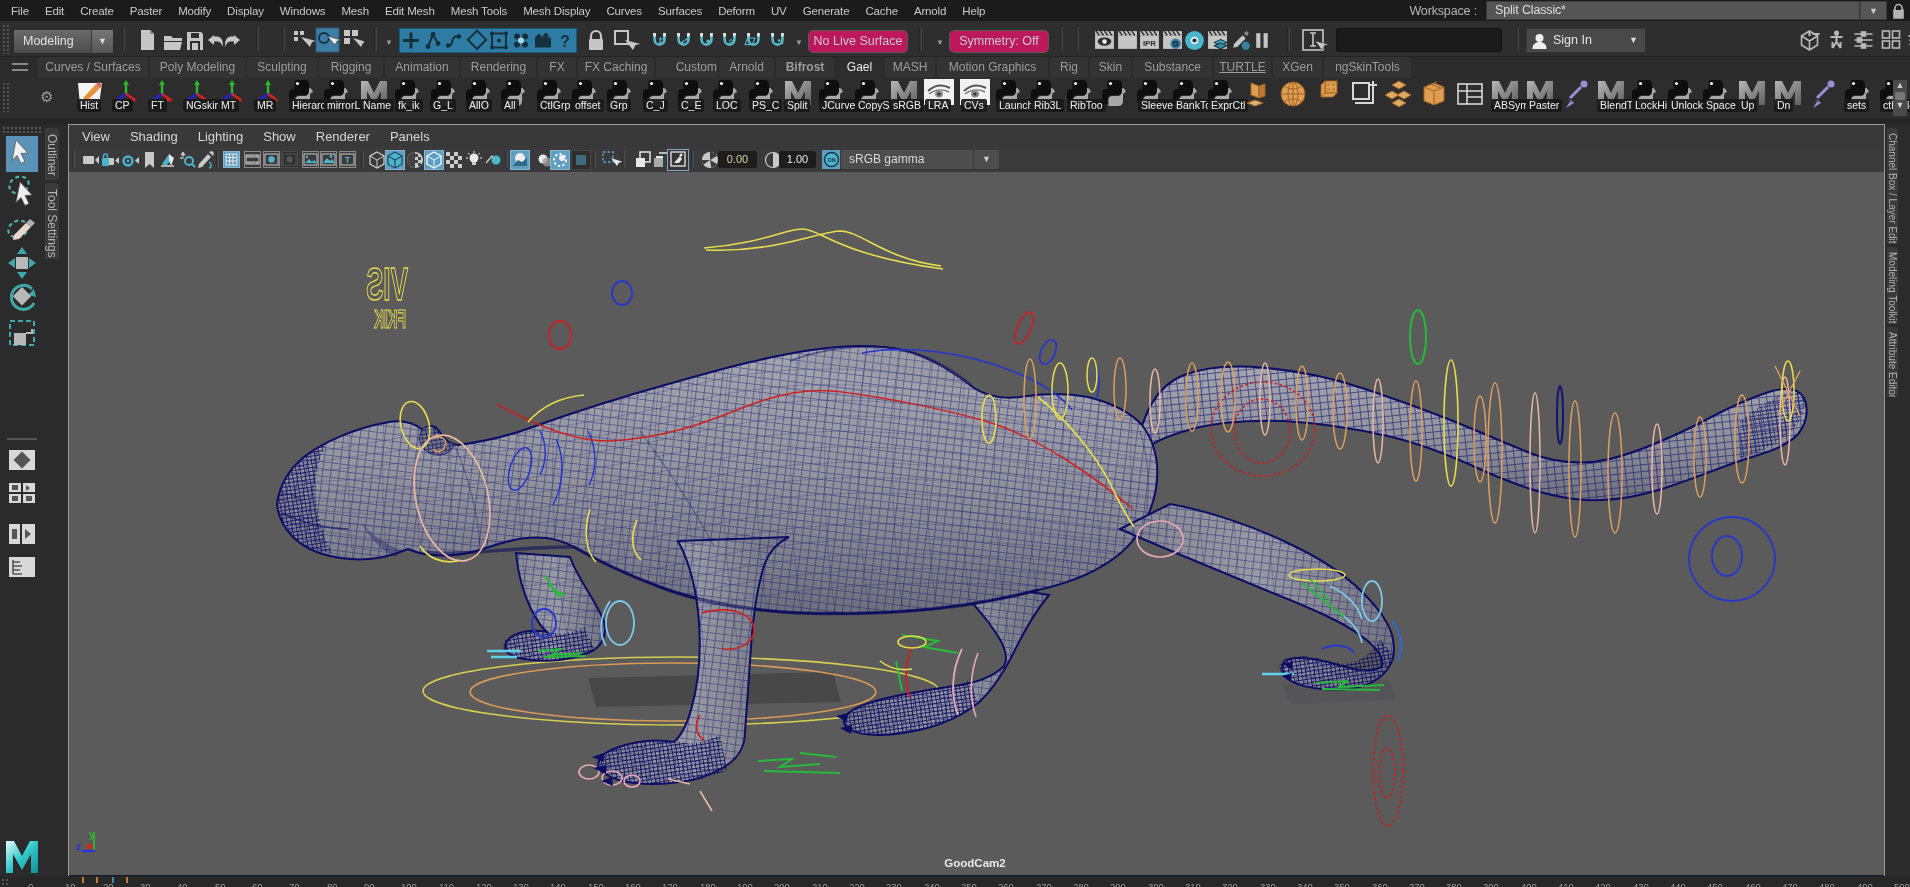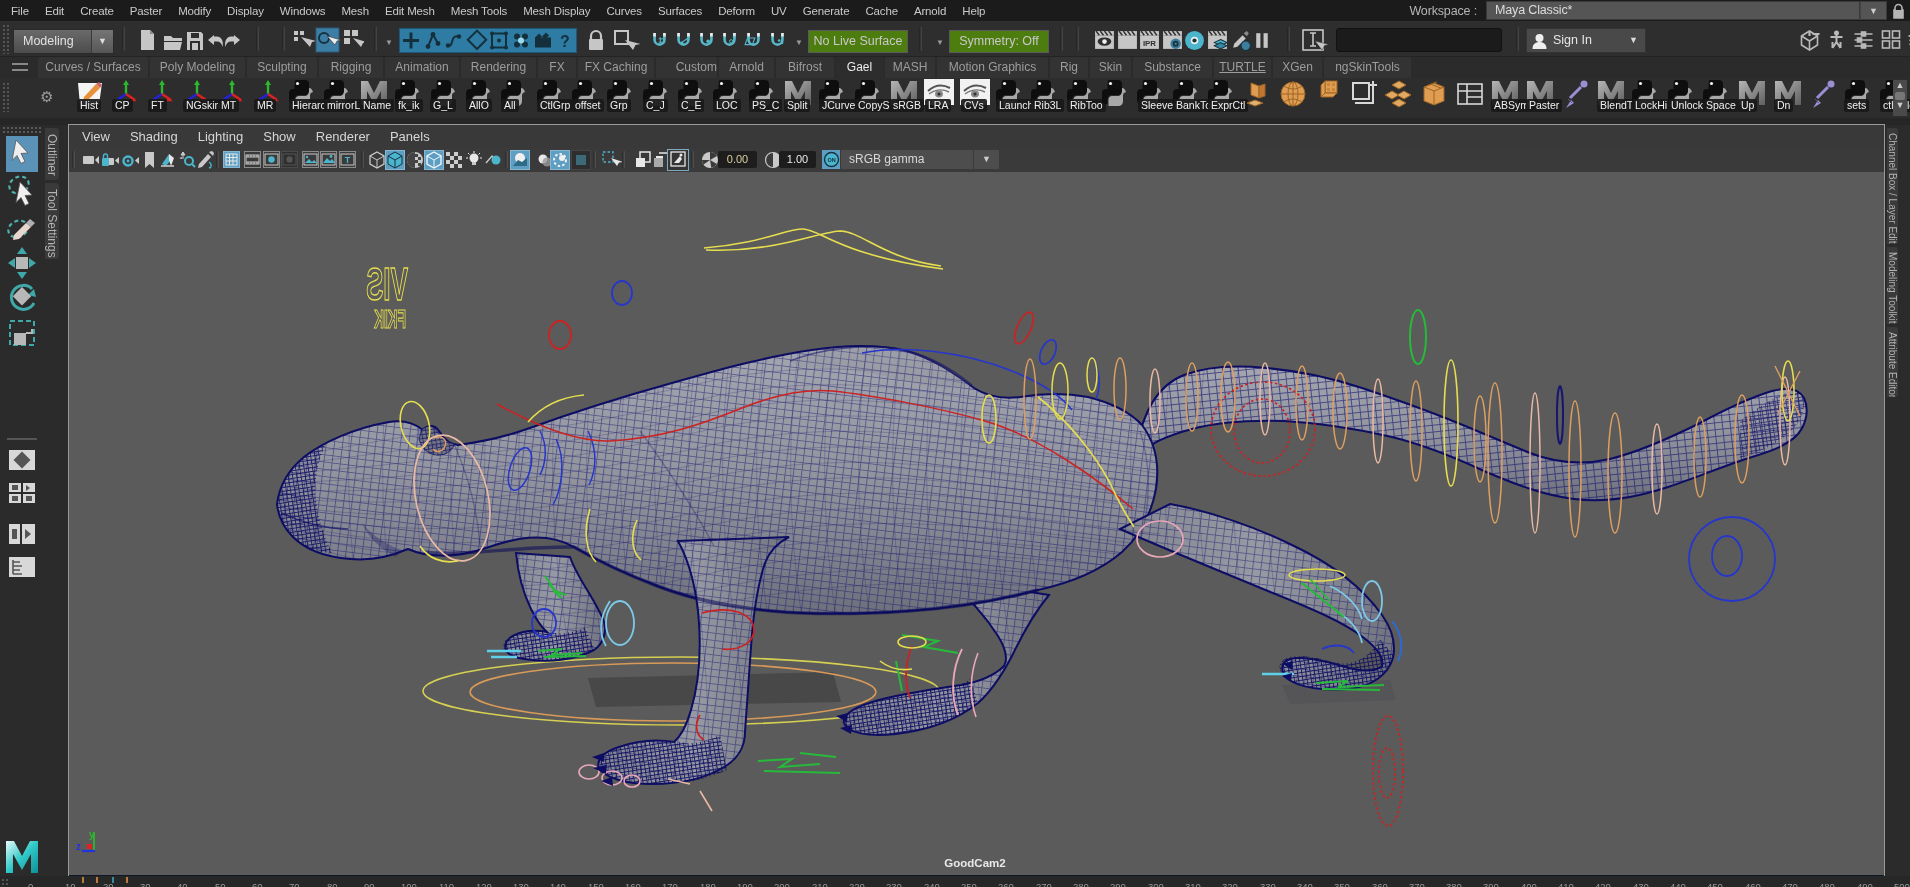--- a/index.html
+++ b/index.html
@@ -1,21 +1,21 @@
 <!DOCTYPE html>
 <html><head><meta charset="utf-8"><style>
 *{margin:0;padding:0;box-sizing:border-box}
 html,body{width:1910px;height:887px;overflow:hidden;background:#2b2b2b;font-family:"Liberation Sans",sans-serif}
 .abs{position:absolute}
 #menubar{position:absolute;left:0;top:0;width:1910px;height:21px;background:#1b1b1b;color:#c9c9c9;font-size:11.5px;letter-spacing:-0.15px;display:flex;align-items:center}
 #menubar .mi{padding:0 8px}
 #menubar .sp{flex:1}
 #statusbar{position:absolute;left:0;top:21px;width:1910px;height:36px;background:#2e2e2e;border-bottom:1px solid #232323}
 .vsep{position:absolute;top:6px;width:3px;height:24px;background:linear-gradient(90deg,#1f1f1f,#4a4a4a)}
-.inbox{position:absolute;top:9px;height:23px;background:#4d7c0f;border:1px solid #5a5a5a;color:#c9c9c9;font-size:12.5px;text-align:center;line-height:21px;border-radius:0}
+.inbox{position:absolute;top:9px;height:23px;background:#be185d;border:1px solid #5a5a5a;color:#c9c9c9;font-size:12.5px;text-align:center;line-height:21px;border-radius:5px}
 .darr{position:absolute;top:17px;color:#999;font-size:8px}
 #shelftabs{position:absolute;left:0;top:57px;width:1910px;height:21px;background:#2b2b2b}
 .stab{position:absolute;top:0;height:21px;background:#333333;color:#9d9d9d;font-size:12px;text-align:center;line-height:20px;border-radius:2px 2px 0 0}
 #shelf{position:absolute;left:0;top:78px;width:1910px;height:40px;background:#2d2d2d}
 .lbl{position:absolute;background:rgba(25,25,25,.92);color:#f0f0f0;font-size:10.5px;padding:0 3px;border-radius:2px;line-height:13px;top:21px;white-space:nowrap}
 .sicon{position:absolute;top:1px;width:32px;height:34px}
 #gapstrip{position:absolute;left:0;top:118px;width:1910px;height:7px;background:#262626}
 #toolbox{position:absolute;left:0;top:125px;width:44px;height:751px;background:#2b2b2b}
 #sidetabs{position:absolute;left:44px;top:125px;width:24px;height:751px;background:#2b2b2b}
 #viewport{position:absolute;left:68px;top:124px;width:1817px;height:804px;background:#0f172a;border:1px solid #999;overflow:hidden}
@@ -45,21 +45,21 @@
     <span class="mi">Curves</span>
     <span class="mi">Surfaces</span>
     <span class="mi">Deform</span>
     <span class="mi">UV</span>
     <span class="mi">Generate</span>
     <span class="mi">Cache</span>
     <span class="mi">Arnold</span>
     <span class="mi">Help</span>
     <span class="sp"></span>
     <span style="color:#b5b5b5;font-size:12.5px">Workspace :</span>
-<div style="width:374px;height:19px;background:#555;border:1px solid #3a3a3a;margin-left:9px;color:#ddd;font-size:12.5px;line-height:17px;padding-left:8px">Maya Classic*</div>
+<div style="width:374px;height:19px;background:#555;border:1px solid #3a3a3a;margin-left:9px;color:#ddd;font-size:12.5px;line-height:17px;padding-left:8px">Split Classic*</div>
 <div style="width:27px;height:19px;background:#555;border:1px solid #3a3a3a;border-left:1px solid #444;color:#ccc;font-size:9px;text-align:center;line-height:19px">▼</div>
 <svg width="13" height="16" viewBox="0 0 13 16" style="margin:0 5px">
       <path d="M3 7V5a3.5 3.5 0 0 1 7 0v2h1v8H2V7z" fill="none" stroke="#b5b5b5" stroke-width="1.6"></path>
       <rect x="2" y="7" width="9" height="8" fill="#b5b5b5"></rect>
     </svg>
 </div>
 <div id="statusbar">
 <div style="position:absolute;left:2px;top:3px;width:8px;height:30px;background-image:radial-gradient(#555 1px,transparent 1.2px);background-size:4px 4px"></div>
 <div style="position:absolute;left:13px;top:8px;width:101px;height:25px;background:linear-gradient(#6a6a6a,#4c4c4c);border:1px solid #2a2a2a;color:#e2e2e2;font-size:12.5px;line-height:23px;padding-left:9px">Modeling<span style="position:absolute;right:0;top:0;width:22px;height:23px;background:linear-gradient(#757575,#565656);border-left:1px solid #3a3a3a;text-align:center;font-size:9px;color:#ddd">▼</span></div>
 <div class="vsep" style="left:122px"></div>
@@ -279,21 +279,21 @@
 <div class="stab" style="left:38px;width:110px;">Curves / Surfaces</div>
 <div class="stab" style="left:150px;width:95px;">Poly Modeling</div>
 <div class="stab" style="left:247px;width:70px;">Sculpting</div>
 <div class="stab" style="left:319px;width:64px;">Rigging</div>
 <div class="stab" style="left:385px;width:74px;">Animation</div>
 <div class="stab" style="left:461px;width:75px;">Rendering</div>
 <div class="stab" style="left:538px;width:38px;">FX</div>
 <div class="stab" style="left:578px;width:76px;">FX Caching</div>
 <div class="stab" style="left:656px;width:61px;text-align:right;">Custom</div>
 <div class="stab" style="left:719px;width:55px;">Arnold</div>
-<div class="stab" style="left:776px;width:58px;">Bifrost</div>
+<div class="stab" style="left:776px;width:58px;font-weight:bold;">Bifrost</div>
 <div class="stab" style="left:836px;width:47px;background:#2d2d2d;color:#ececec;">Gael</div>
 <div class="stab" style="left:885px;width:50px;">MASH</div>
 <div class="stab" style="left:937px;width:111px;">Motion Graphics</div>
 <div class="stab" style="left:1050px;width:38px;">Rig</div>
 <div class="stab" style="left:1090px;width:41px;">Skin</div>
 <div class="stab" style="left:1133px;width:79px;">Substance</div>
 <div class="stab" style="left:1214px;width:57px;text-decoration:underline;">TURTLE</div>
 <div class="stab" style="left:1273px;width:49px;">XGen</div>
 <div class="stab" style="left:1324px;width:87px;">ngSkinTools</div>
 </div>

